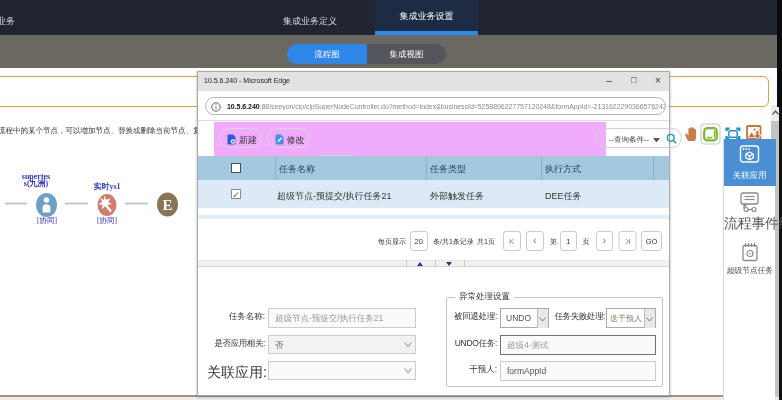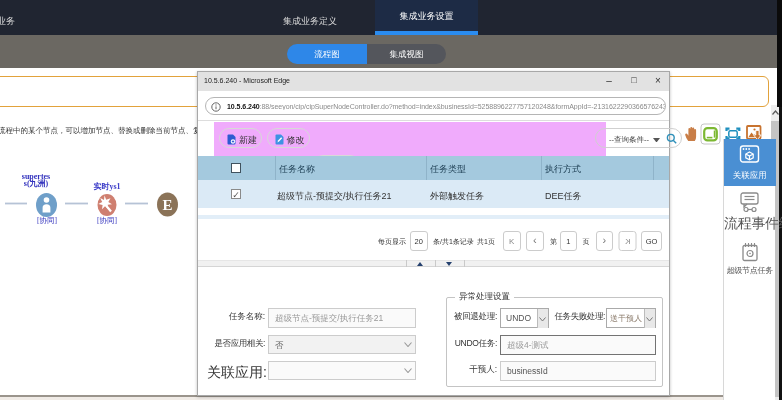--- a/index.html
+++ b/index.html
@@ -251,16 +251,16 @@
     <div class="abs" style="left:302px;top:236px;width:49px;height:19.5px;border:1px solid #aaa;background:#fff;font-size:8.5px;color:#555;line-height:19px;padding-left:5px;">UNDO<div class="abs" style="right:0;top:0;width:11px;height:18.5px;background:#e8e8e8;border-left:1px solid #bbb;"></div><svg class="abs" style="right:2px;top:7.5px;" width="7" height="4.5">
           <path d="M0.5 0.5 L3.5 4 L6.5 0.5" fill="none" stroke="#777" stroke-width="1"></path>
         </svg></div>
     <div class="abs" style="left:352px;top:239px;width:55px;text-align:right;font-size:8.5px;color:#333;white-space:nowrap;letter-spacing:-0.4px;">任务失败处理:</div>
     <div class="abs" style="left:408px;top:236px;width:50px;height:19.5px;border:1px solid #aaa;background:#fff;font-size:8px;color:#8a7a6a;line-height:19px;padding-left:3px;white-space:nowrap;">送干预人<div class="abs" style="right:0;top:0;width:11px;height:18.5px;background:#e8e8e8;border-left:1px solid #bbb;"></div><svg class="abs" style="right:2px;top:7.5px;" width="7" height="4.5">
           <path d="M0.5 0.5 L3.5 4 L6.5 0.5" fill="none" stroke="#777" stroke-width="1"></path>
         </svg></div>
     <div class="abs" style="left:250px;top:266px;width:49px;text-align:right;font-size:8.5px;color:#333;white-space:nowrap;letter-spacing:-0.3px;">UNDO任务:</div>
     <div class="abs" style="left:302px;top:263px;width:156px;height:19.5px;border:1px solid #737373;background:#fafafa;font-size:8.5px;color:#999;line-height:19px;padding-left:6px;">超级4-测试</div>
     <div class="abs" style="left:250px;top:292px;width:49px;text-align:right;font-size:8.5px;color:#333;white-space:nowrap;">干预人:</div>
-    <div class="abs" style="left:302px;top:289px;width:156px;height:19.5px;border:1px solid #ccc;background:#fafafa;font-size:8.5px;color:#555;line-height:19px;padding-left:6px;">businessId</div>
+    <div class="abs" style="left:302px;top:289px;width:156px;height:19.5px;border:1px solid #ccc;background:#fafafa;font-size:8.5px;color:#555;line-height:19px;padding-left:6px;">formAppId</div>
   </div>
 
 </div>
 
 </body></html>

